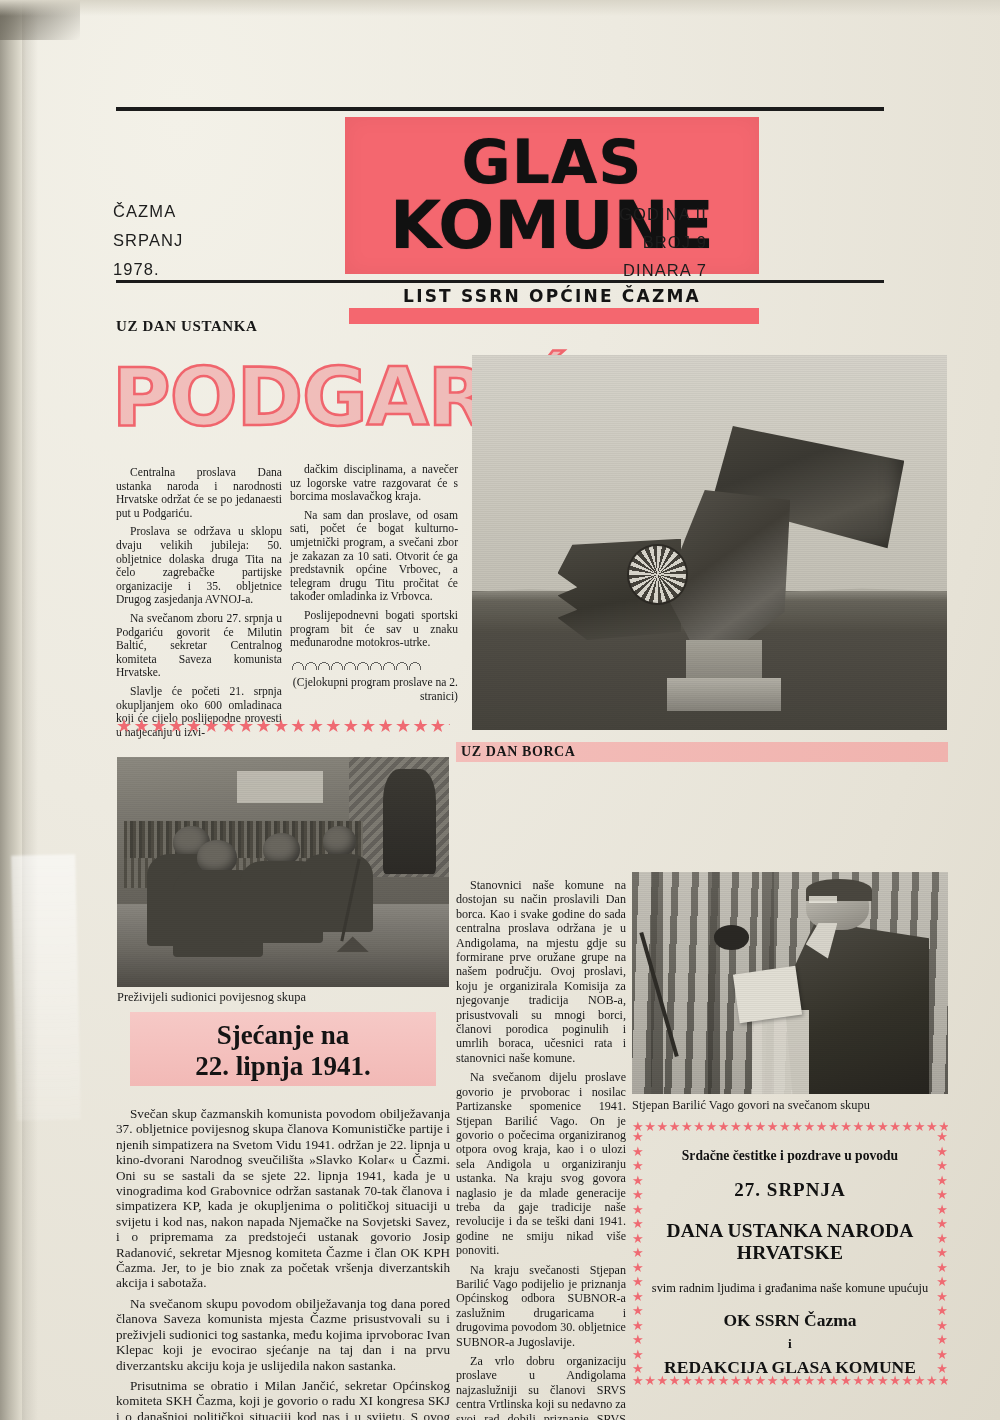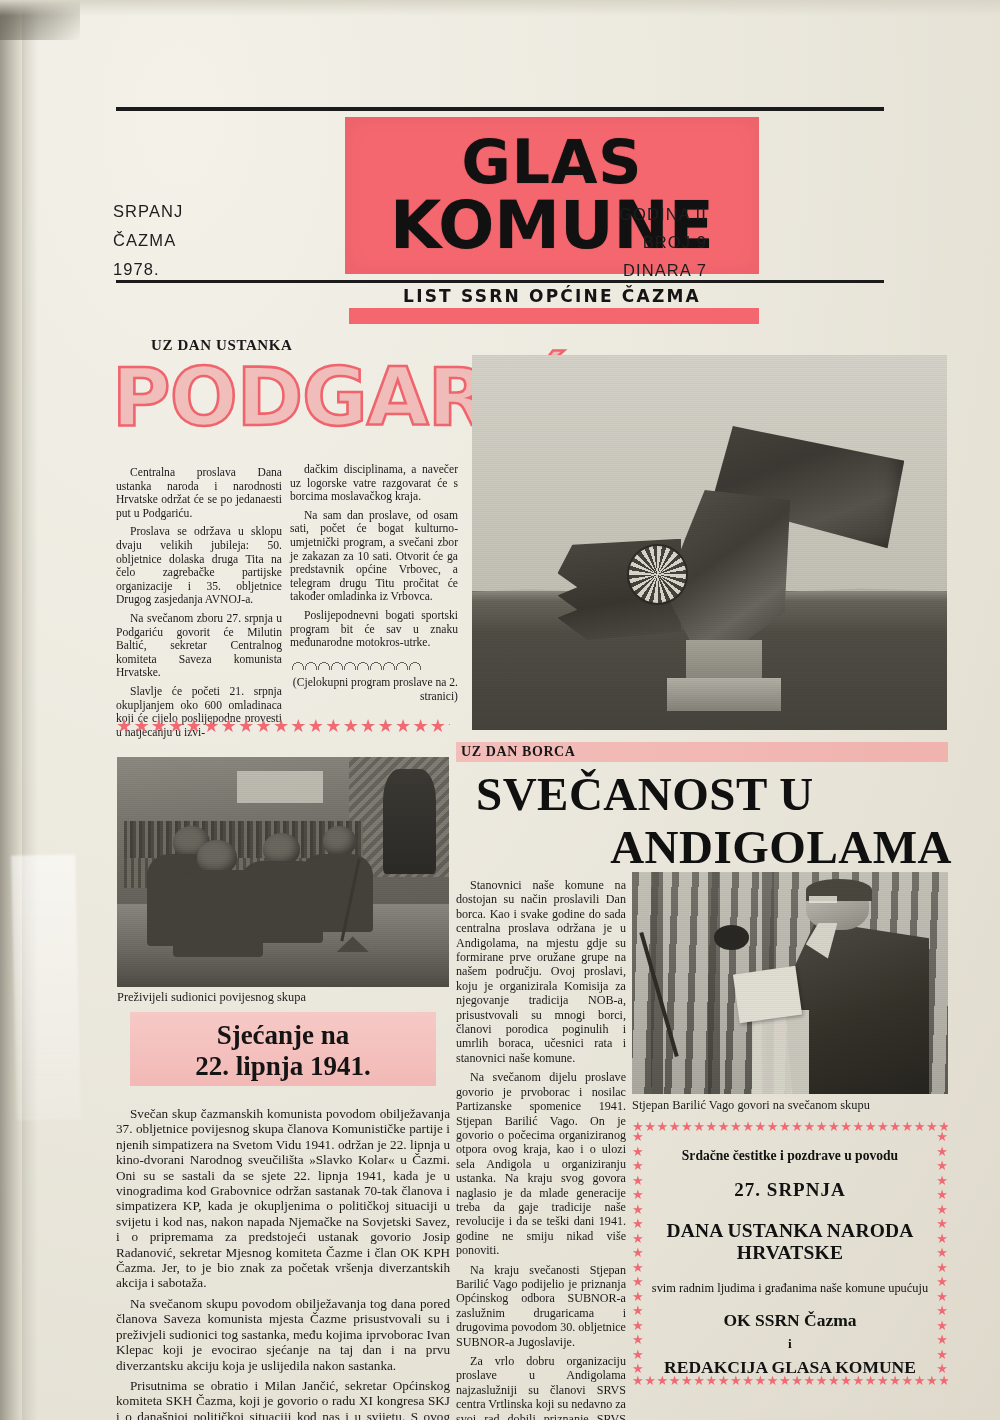--- a/index.html
+++ b/index.html
@@ -65,21 +65,21 @@
     letter-spacing:1.1px;line-height:28px;}
 
   .subtitle{position:absolute;left:345px;top:286px;width:414px;text-align:center;
     font-family:"DejaVu Sans", sans-serif;font-weight:bold;font-size:17px;
     letter-spacing:2.2px;color:#141414;}
   .subbar{position:absolute;left:349px;top:308px;width:410px;height:16px;background:#f4676f;}
 
   
   .kicker{position:absolute;font-family:"Liberation Serif", serif;font-weight:bold;
     font-size:15px;letter-spacing:.6px;color:#181818;}
-  .kicker-1{left:116px;top:337px;margin-left:35px;}
+  .kicker-1{left:116px;top:318px;}
 
   .hollow-head{
     position:absolute;left:112px;top:352px;width:540px;height:92px;
     font-family:"DejaVu Sans", sans-serif;font-weight:bold;font-size:80px;
     letter-spacing:-1px;line-height:92px;white-space:nowrap;
     color:transparent;
     -webkit-text-stroke:2.6px #f0656d;
     text-shadow:0 0 1px rgba(240,101,109,.35);
   }
 
@@ -241,22 +241,22 @@
 
   <div class="rule rule-top"></div>
   <div class="rule rule-bot"></div>
 
   <div class="logo-box">
     <div class="logo-line logo-l1">GLAS</div>
     <div class="logo-line logo-l2">KOMUNE</div>
   </div>
 
   <div class="mast-left">
+    <div>ČAZMA</div>
     <div>SRPANJ</div>
-    <div>ČAZMA</div>
     <div>1978.</div>
   </div>
 
   <div class="mast-right">
     <div>GODINA II</div>
     <div>BROJ 9</div>
     <div>DINARA 7</div>
   </div>
 
   <div class="subtitle">LIST SSRN OPĆINE ČAZMA</div>
@@ -324,24 +324,20 @@
   <div class="col c-wide" id="col-big">
     <p>Svečan skup čazmanskih komunista povodom obilježavanja 37. obljetnice povijesnog skupa članova Komunističke partije i njenih simpatizera na Svetom Vidu 1941. održan je 22. lipnja u kino-dvorani Narodnog sveučilišta »Slavko Kolar« u Čazmi. Oni su se sastali da se sjete 22. lipnja 1941, kada je u vinogradima kod Grabovnice održan sastanak 70-tak članova i simpatizera KP, kada je okupljenima o političkoj situaciji u svijetu i kod nas, nakon napada Njemačke na Sovjetski Savez, i o pripremama za predstojeći ustanak govorio Josip Radanović, sekretar Mjesnog komiteta Čazme i član OK KPH Čazma. Jer, to je bio znak za početak vršenja diverzantskih akcija i sabotaža.</p>
     <p>Na svečanom skupu povodom obilježavanja tog dana pored članova Saveza komunista mjesta Čazme prisustvovali su i preživjeli sudionici tog sastanka, među kojima iprvoborac Ivan Klepac koji je evocirao sjećanje na taj dan i na prvu diverzantsku akciju koja je uslijedila nakon sastanka.</p>
     <p>Prisutnima se obratio i Milan Jančić, sekretar Općinskog komiteta SKH Čazma, koji je govorio o radu XI kongresa SKJ i o današnjoj političkoj situaciji kod nas i u svijetu. S ovog svečanog skupa poslani su pozdravni telegrami XI kongresu SKJ i Centralnom komitetu SKH.</p>
 
   </div>
 
   <div class="kick-band"></div>
   <div class="kicker kicker-2">UZ DAN BORCA</div>
 
-  <div class="big-head">
-    <span class="l1">SVEČANOST U</span>
-    <span class="l2">ANDIGOLAMA</span>
-  </div>
 
   <div class="col c-mid" id="col-c">
     <p>Stanovnici naše komune na dostojan su način proslavili Dan borca. Kao i svake godine do sada centralna proslava održana je u Andigolama, na mjestu gdje su formirane prve oružane grupe na našem području. Ovoj proslavi, koju je organizirala Komisija za njegovanje tradicija NOB-a, prisustvovali su mnogi borci, članovi porodica poginulih i umrlih boraca, učesnici rata i stanovnici naše komune.</p>
     <p>Na svečanom dijelu proslave govorio je prvoborac i nosilac Partizanske spomenice 1941. Stjepan Barilić Vago. On je govorio o počecima organiziranog otpora ovog kraja, kao i o ulozi sela Andigola u organiziranju ustanka. Na kraju svog govora naglasio je da mlade generacije treba da gaje tradicije naše revolucije i da se teški dani 1941. godine ne smiju nikad više ponoviti.</p>
     <p>Na kraju svečanosti Stjepan Barilić Vago podijelio je priznanja Općinskog odbora SUBNOR-a zaslužnim drugaricama i drugovima povodom 30. obljetnice SUBNOR-a Jugoslavije.</p>
     <p>Za vrlo dobru organizaciju proslave u Andigolama najzaslužniji su članovi SRVS centra Vrtlinska koji su nedavno za svoj rad dobili priznanje SRVS naše Republike.</p>
   </div>
 
   <div class="photo ph-noise" id="photo-speaker">
     <div class="sp-bg"></div>

